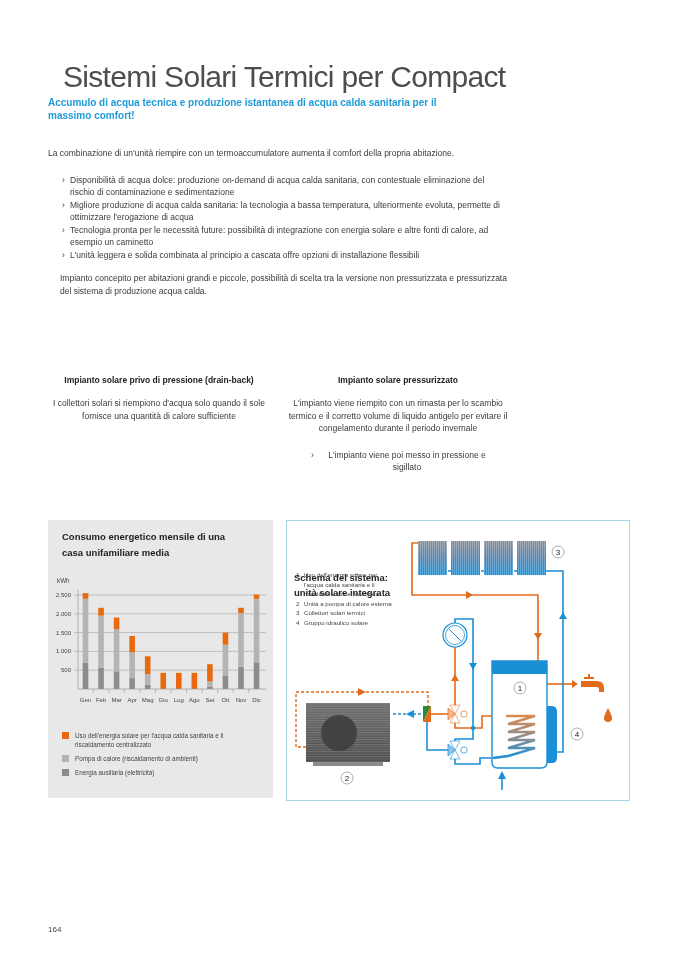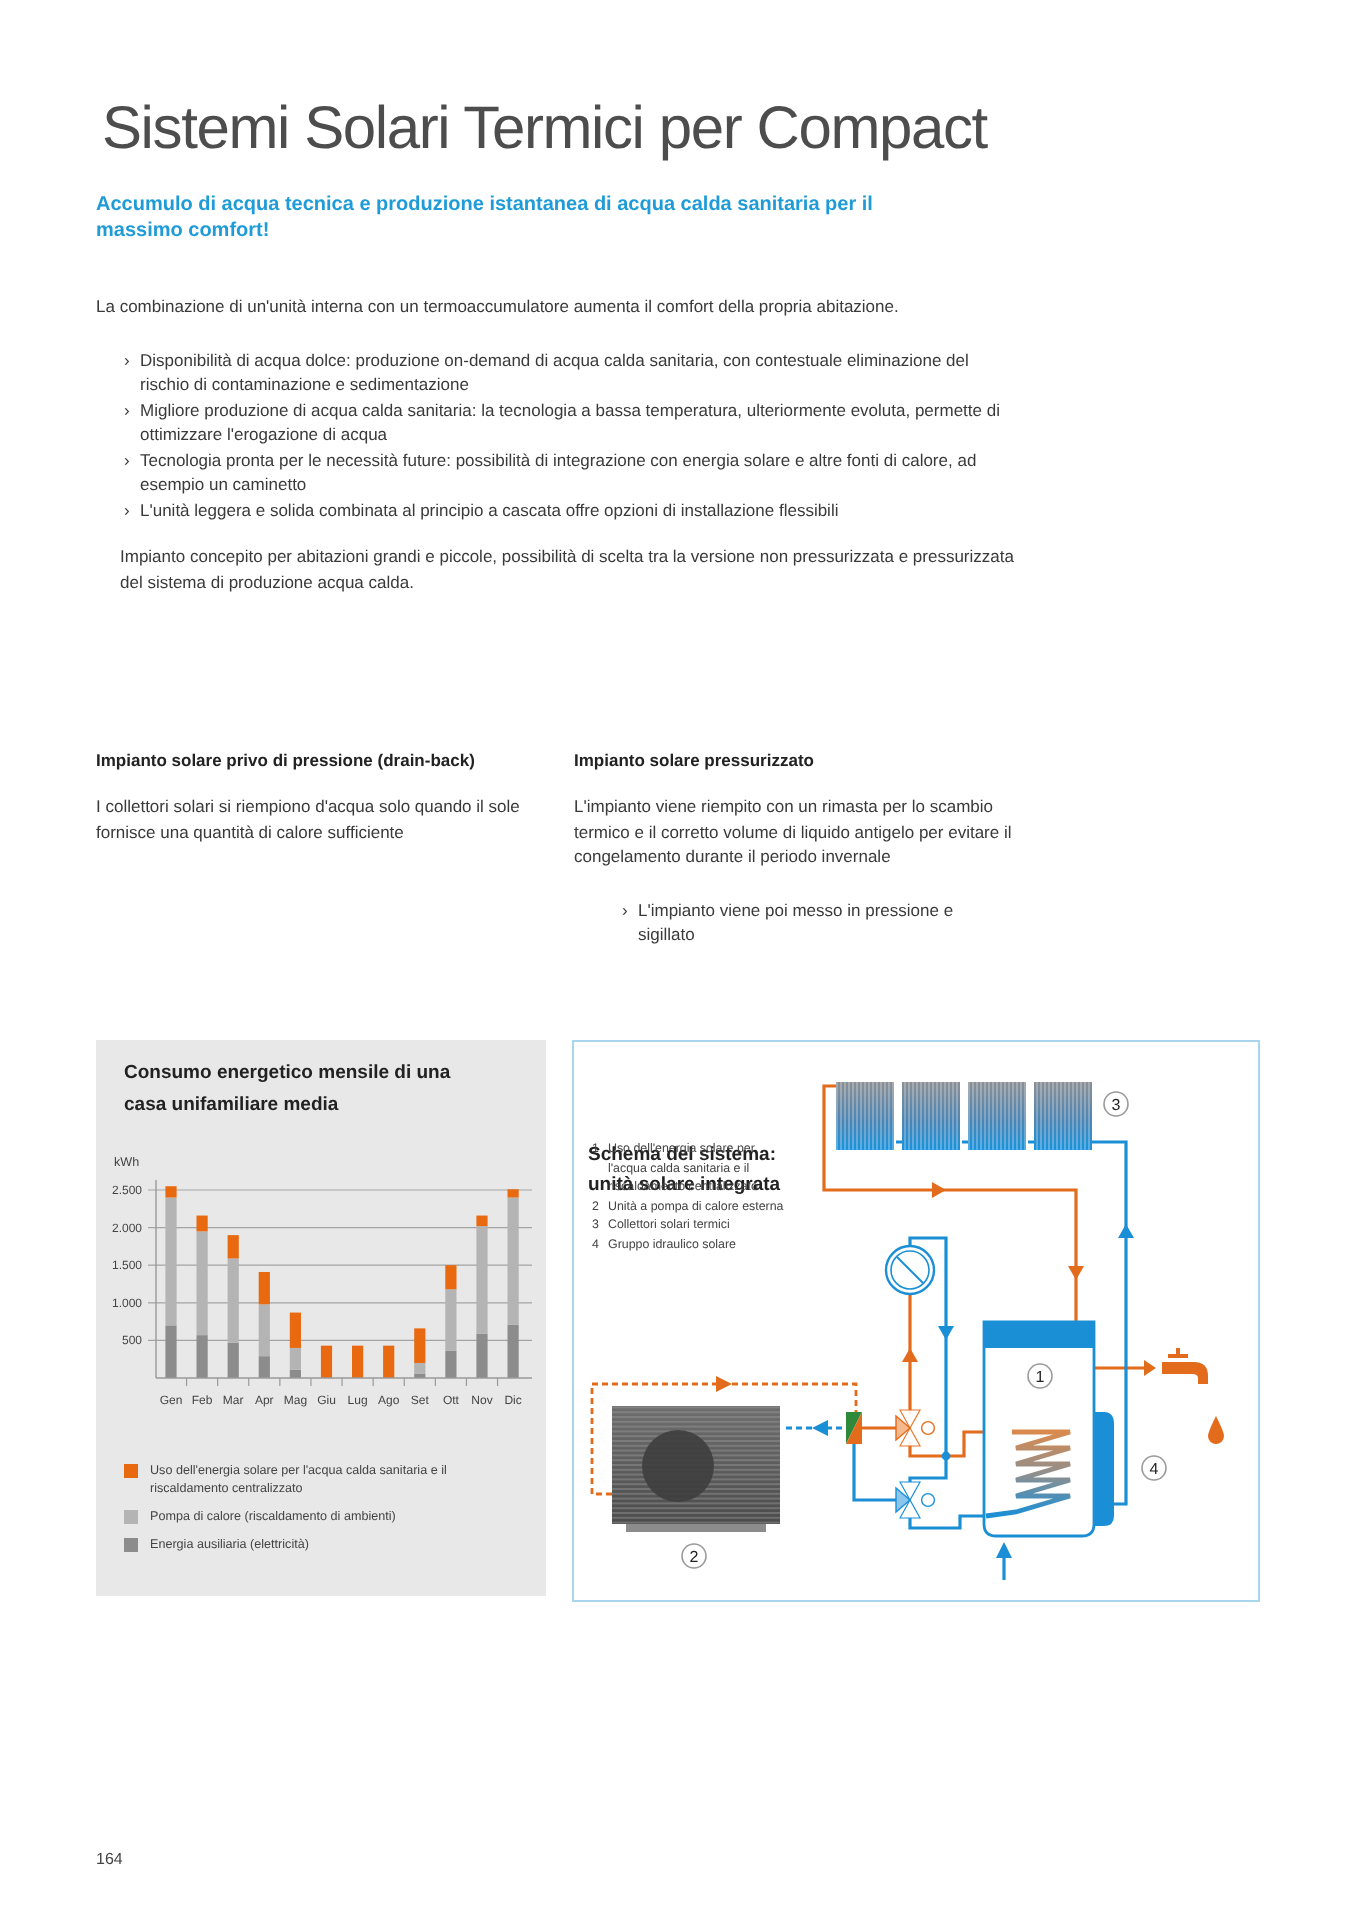--- a/index.html
+++ b/index.html
@@ -17,21 +17,21 @@
       font-weight: bold; color: #1f9bd7;
     }
     .body-text { font-size: 8.5px; line-height: 12.5px; color: #3a3a3a; }
     .intro { left: 48px; top: 147px; width: 468px; }
     .intro p { margin: 0; }
     .blist { margin: 14px; padding: 0; list-style: none; }
     .blist li { position: relative; padding-left: 8px; }
     .blist li::before { content: "\203A"; position: absolute; left: 0; top: 0; }
     .closing { left: 48px; top: 260px; width: 460px; }
     .col-head { font-size: 8.5px; font-weight: bold; color: #222; line-height: 12px; }
-    .col { width: 222px; }
+    .col { width: 222px; text-align: center; }
     .col-left { left: 48px; top: 374px; }
     .col-right { left: 287px; top: 374px; }
     .col .col-body { margin-top: 11px; }
     .col .col-body p { margin: 0; }
     .col .blist { padding-left: 11px; }
     .col-right .blist { padding-left: 10px; }
 
     .chart-panel { left: 48px; top: 520px; width: 225px; height: 278px; background: #e8e8e8; }
     .chart-title {
       left: 62px; top: 529px; width: 172px; font-size: 9.5px; line-height: 15.5px;
@@ -50,25 +50,25 @@
     }
     .diagram-legend { left: 294px; top: 570px; width: 102px; font-size: 6.2px; line-height: 9.6px; color: #444; }
     .dl-item { position: relative; padding-left: 10px; }
     .dl-item .num { position: absolute; left: 2px; top: 0; }
     .diagram-svg { left: 286px; top: 520px; width: 344px; height: 281px; }
     .page-number { left: 48px; top: 925px; font-size: 8px; color: #444; }
   </style>
 </head>
 <body>
 
-<h1 class="abs page-title" style="margin:4px">Sistemi Solari Termici per Compact</h1>
+<h1 class="abs page-title" style="margin:16px">Sistemi Solari Termici per Compact</h1>
 <div class="abs subtitle">Accumulo di acqua tecnica e produzione istantanea di acqua calda sanitaria per il massimo comfort!</div>
 
 <div class="abs intro body-text">
-  <p>La combinazione di un'unità interna con un termoaccumulatore aumenta il comfort della propria abitazione.</p>
+  <p>La combinazione di un'unità riempire con un termoaccumulatore aumenta il comfort della propria abitazione.</p>
   <ul class="blist">
     <li>Disponibilità di acqua dolce: produzione on-demand di acqua calda sanitaria, con contestuale eliminazione del rischio di contaminazione e sedimentazione</li>
     <li>Migliore produzione di acqua calda sanitaria: la tecnologia a bassa temperatura, ulteriormente evoluta, permette di ottimizzare l'erogazione di acqua</li>
     <li>Tecnologia pronta per le necessità future: possibilità di integrazione con energia solare e altre fonti di calore, ad esempio un caminetto</li>
     <li>L'unità leggera e solida combinata al principio a cascata offre opzioni di installazione flessibili</li>
   </ul>
 </div>
 <p class="abs closing body-text" style="margin:12px">Impianto concepito per abitazioni grandi e piccole, possibilità di scelta tra la versione non pressurizzata e pressurizzata del sistema di produzione acqua calda.</p>
 
 <div class="abs col col-left body-text">

